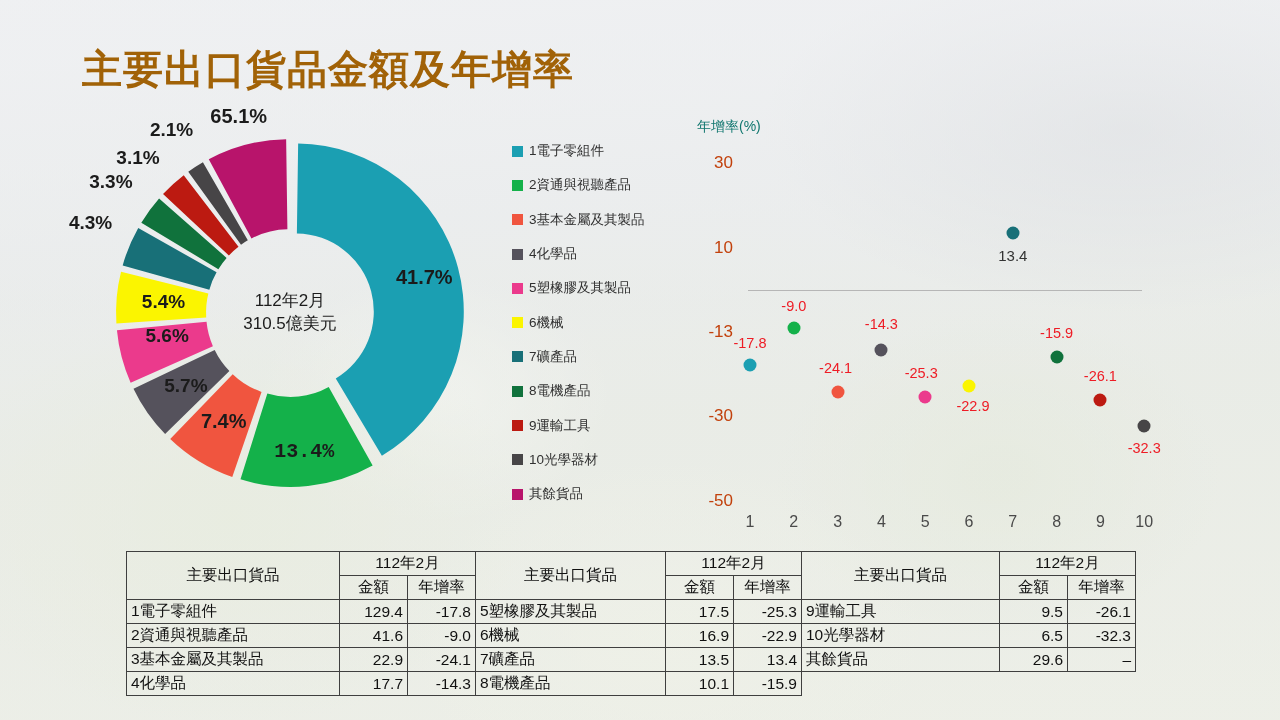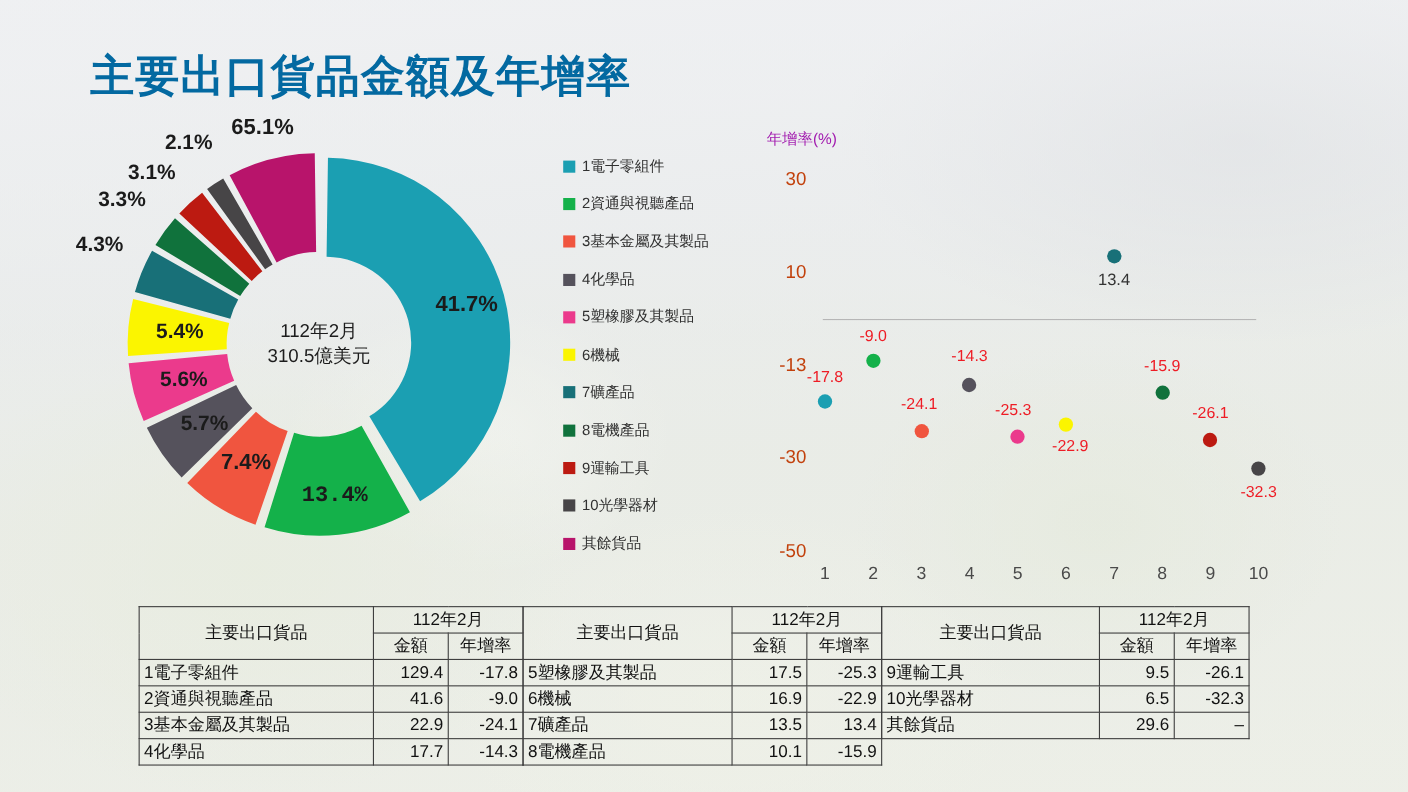--- a/index.html
+++ b/index.html
@@ -21,21 +21,21 @@
       linear-gradient(175deg, #eceef0 0%, #e6e9ea 30%, #e4e8e0 58%, #e8ebe2 100%);
   }
   #bg-veil {
     position: absolute; inset: 0;
     background: linear-gradient(to bottom, rgba(240,241,243,0.72) 0%, rgba(240,241,240,0.42) 42%, rgba(244,245,240,0.38) 100%);
   }
 
   
   #page-title {
     position: absolute; left: 82px; top: 42px;
-    font-size: 40px; font-weight: bold; color: #0369a1;
+    font-size: 40px; font-weight: bold; color: #a16207;
     letter-spacing: 1px; white-space: nowrap;
   }
 
   
   #donut-wrap { position: absolute; left: 95px; top: 118px; width: 390px; height: 390px; }
   #donut-svg { position: absolute; left: 0; top: 0; }
   .donut-pct {
     position: absolute; font-size: 20px; font-weight: bold; color: #1b1b1b;
     white-space: nowrap; transform: translate(-50%, -50%);
   }
@@ -48,21 +48,21 @@
 
   
   #legend { position: absolute; left: 512px; top: 134px; width: 180px; }
   .legend-row { display: flex; align-items: center; height: 34.3px; }
   .legend-swatch { width: 11px; height: 11px; flex: 0 0 11px; margin-right: 6px; }
   .legend-label { font-size: 13.5px; color: #303030; white-space: nowrap; }
 
   
   #scatter { position: absolute; left: 690px; top: 110px; width: 470px; height: 420px; }
   #scatter-axis-title {
-    position: absolute; left: 7px; top: 8px; font-size: 14px; color: #a21caf; white-space: nowrap;
+    position: absolute; left: 7px; top: 8px; font-size: 14px; color: #0f766e; white-space: nowrap;
   }
   .y-tick {
     position: absolute; font-size: 17px; color: #c2410c; text-align: right;
     width: 48px; transform: translateY(-50%);
   }
   .x-tick {
     position: absolute; font-size: 16px; color: #4a4a4a; text-align: center;
     width: 30px; transform: translateX(-50%);
   }
   #zero-line {
@@ -111,21 +111,21 @@
       <path d="M 113.76458470679168 41.315570854341956 A 168 168 0 0 1 191.145440629822 21.20920958880305 L 192.40203686034502 111.20043674964042 A 78 78 0 0 0 156.47521089608094 120.53553305149777 Z" fill="#b8146b"></path>
     </svg>
   <div id="donut-center">
     <div>112年2月</div>
     <div>310.5億美元</div>
   </div>
 <div class="donut-pct" style="left: 329.254px; top: 158.989px;">41.7%</div>
     <div class="donut-pct" style="left: 209.37px; top: 333.255px; font-family: Liberation Mono, monospace;">13.4%</div>
     <div class="donut-pct" style="left: 128.702px; top: 303.322px; text-align: right;">7.4%</div>
     <div class="donut-pct small" style="left: 90.9359px; top: 267.799px;">5.7%</div>
-    <div class="donut-pct small" style="left: 72.1319px; top: 228px;">5.6%</div>
+    <div class="donut-pct small" style="left: 72.1319px; top: 218px;">5.6%</div>
     <div class="donut-pct small" style="left: 68.5077px; top: 183.656px;">5.4%</div>
     <div class="donut-pct small" style="left: -4.46056px; top: 105px;">4.3%</div>
     <div class="donut-pct small" style="left: 15.9321px; top: 63.78px;">3.3%</div>
     <div class="donut-pct small" style="left: 43.0225px; top: 27.7312px; margin-top: 12px;">3.1%</div>
     <div class="donut-pct small" style="left: 76.5653px; top: 11.9775px;">2.1%</div>
     <div class="donut-pct" style="left: 143.697px; top: -2.44366px;">65.1%</div>
   </div>
 
 <div id="legend">
     <div class="legend-row">

